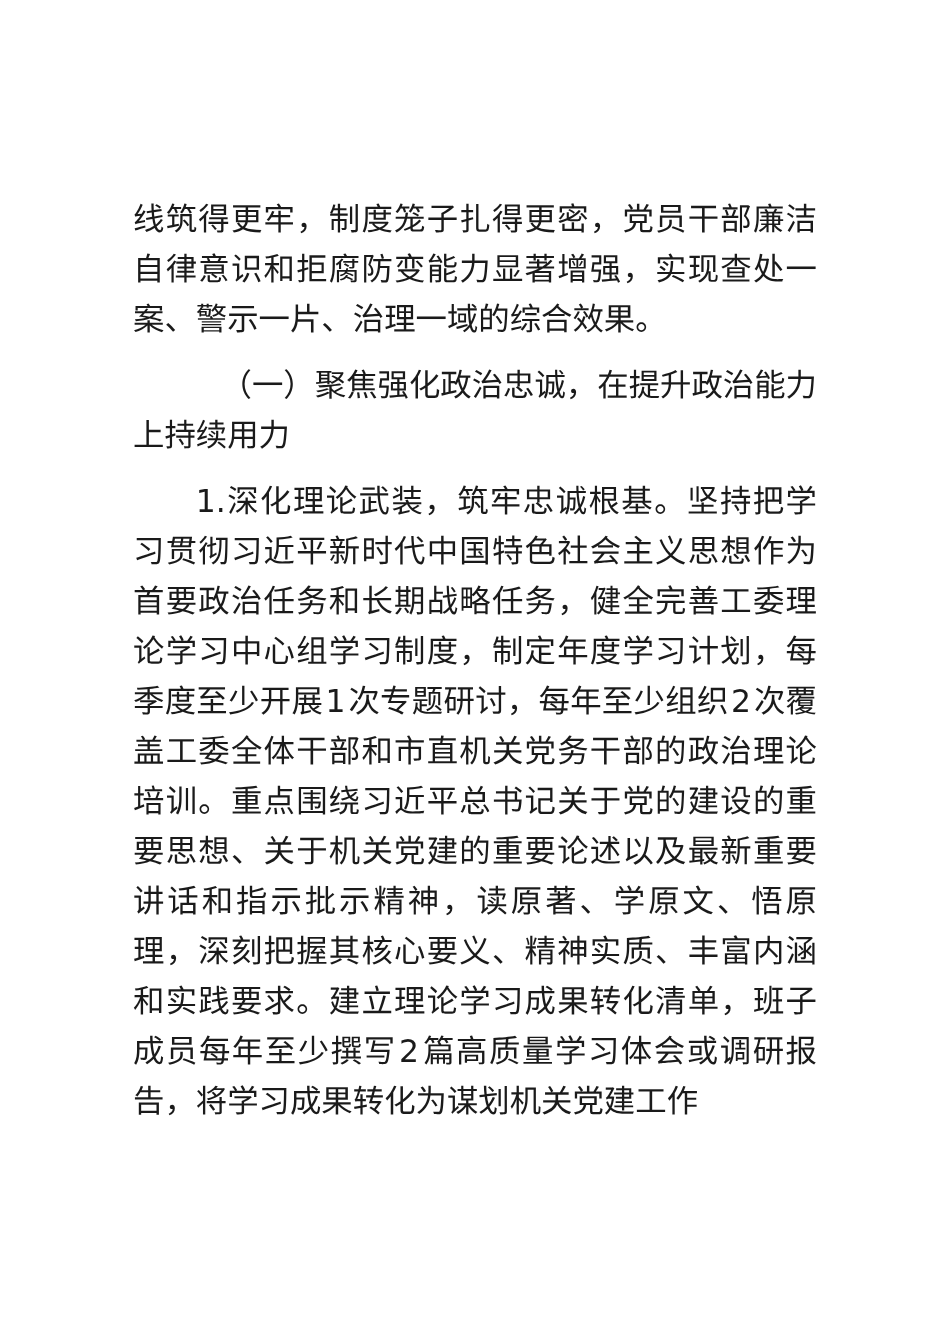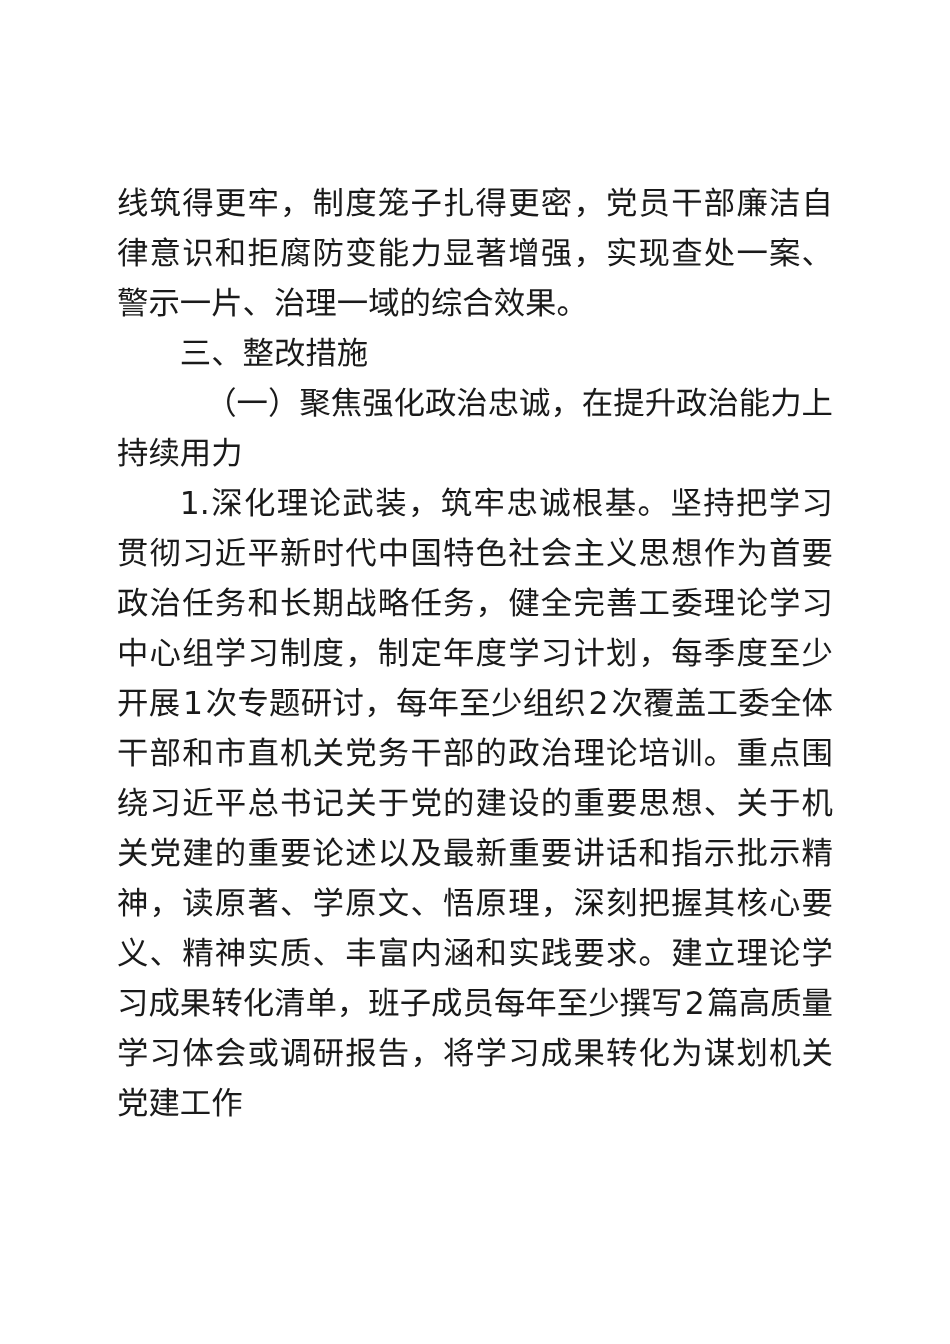--- a/index.html
+++ b/index.html
@@ -26,21 +26,21 @@
   
   .doc-body {
     position: absolute;
     left: 117px;
     top: 178px;
     width: 716px;
   }
 
   
   .para {
-    margin: 0;
+    margin: 16px;
     font-size: 31.4px;
     line-height: 50px;
     color: #1a1a1a;
     text-align: justify;
     text-justify: inter-character;
     text-align-last: left;
     letter-spacing: 0;
     word-break: break-all;
     overflow-wrap: anywhere;
     -webkit-font-smoothing: antialiased;
@@ -84,21 +84,20 @@
   }
 </style>
 </head>
 <body>
 
 <div class="page">
   <div class="doc-body">
 
     <p class="para continuation">线筑得更牢，制度笼子扎得更密，党员干部廉洁自律意识和拒腐防变能力显著增强，实现查处一案、警示一片、治理一域的综合效果。</p>
 
-    <p class="para indent2 heading-section">三、整改措施</p>
 
 
     <p class="para indent2 heading-sub">（一）聚焦强化政治忠诚，在提升政治能力上持续用力</p>
 
 
     <p class="para numbered"><span class="num-lead">1.</span><span>深化理论武装，筑牢忠诚根基。坚持把学习贯彻习近平新时代中国特色社会主义思想作为首要政治任务和长期战略任务，健全完善工委理论学习中心组学习制度，制定年度学习计划，每季度至少开展</span><span class="num">1</span><span>次专题研讨，每年至少组织</span><span class="num">2</span><span>次覆盖工委全体干部和市直机关党务干部的政治理论培训。重点围绕习近平总书记关于党的建设的重要思想、关于机关党建的重要论述以及最新重要讲话和指示批示精神，读原著、学原文、悟原理，深刻把握其核心要义、精神实质、丰富内涵和实践要求。建立理论学习成果转化清单，班子成员每年至少撰写</span><span class="num">2</span><span>篇高质量学习体会或调研报告，将学习成果转化为谋划机关党建工作</span></p>
 
   </div>
 </div>
 

